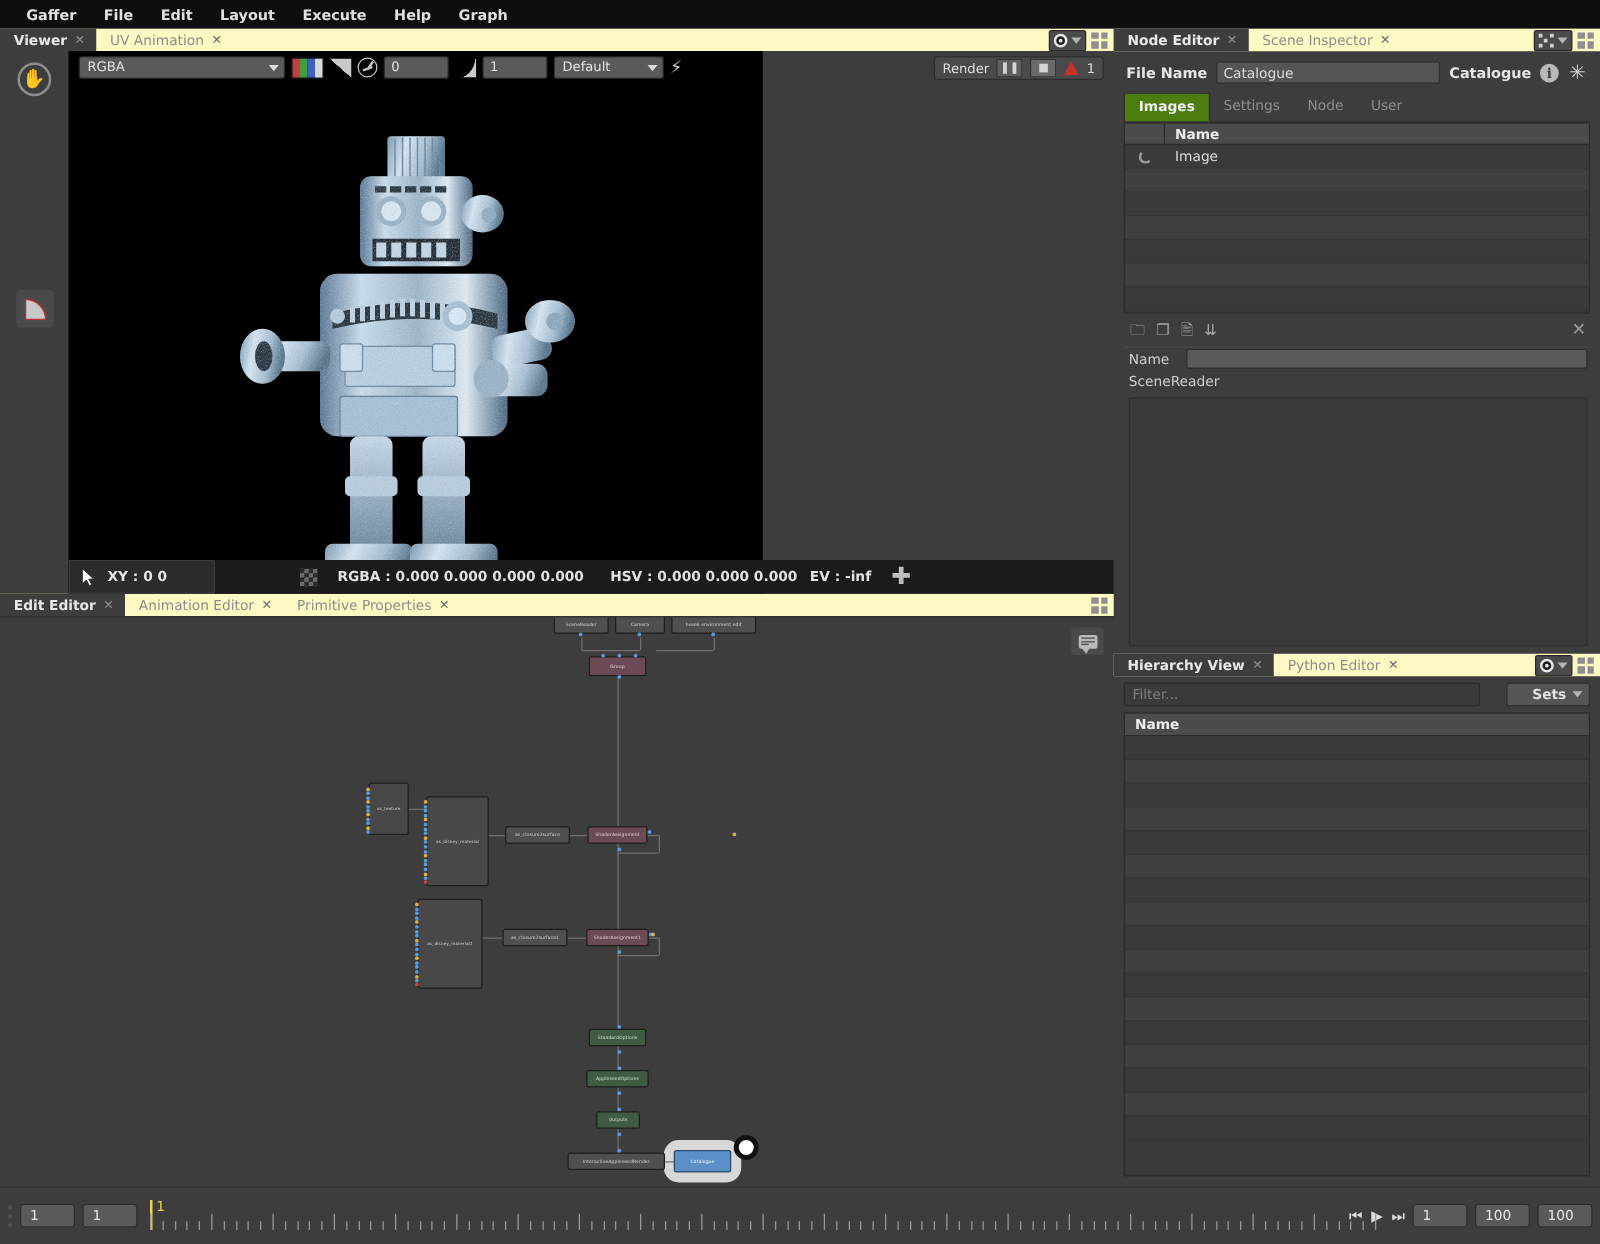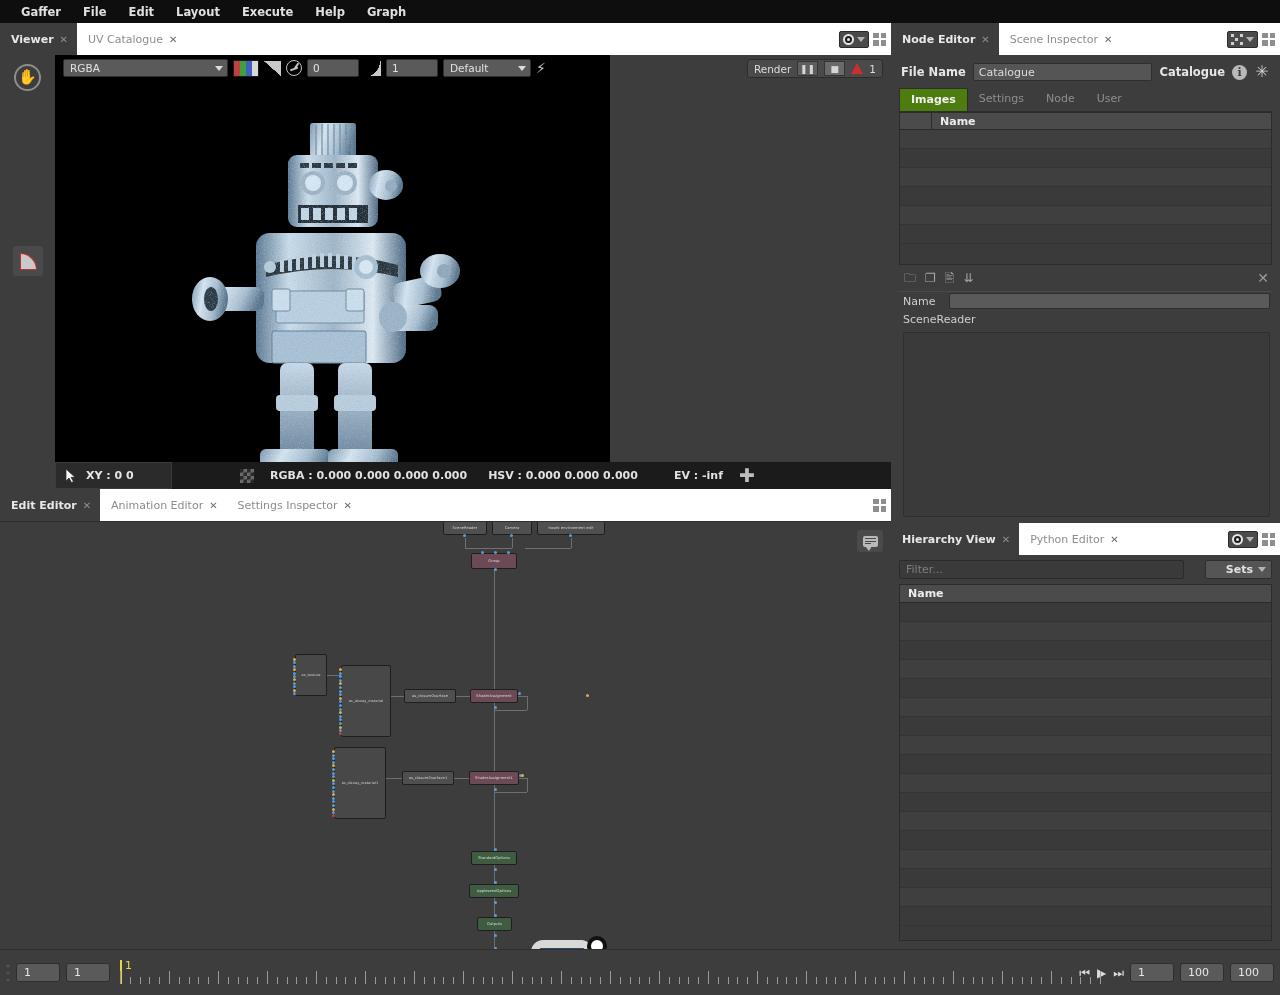--- a/index.html
+++ b/index.html
@@ -24,21 +24,21 @@
     padding: 3px 11px; cursor: default;
   }
 
   
   #body { display: flex; width: 1280px; height: 926px; background:#3d3d3d; }
   #left-col { width: 891px; display: flex; flex-direction: column; background:#3d3d3d;}
   #right-col { width: 389px; display:flex; flex-direction:column; background:#3d3d3d;}
 
   
   .tabbar {
-    height: 32px; background: #ffffff;
+    height: 18px; background: #fef9c3;
     display: flex; align-items: stretch;
     position: relative;
   }
   .tab {
     display: flex; align-items: center; gap: 6px;
     padding: 0 9px 0 11px;
     font-size: 11px; color: #8c8c8c; cursor: default;
     background: transparent;
   }
   .tab.active { background: #3d3d3d; color: #e8e8e8; font-weight: bold; }
@@ -255,21 +255,21 @@
 <div id="body">
 
   <div id="left-col">
 
     <div class="tabbar" id="viewer-tabbar">
       <div class="tab active">
         <span>Viewer</span>
         <span class="x">✕</span>
       </div>
       <div class="tab">
-        <span>UV Catalogue</span>
+        <span>UV Animation</span>
         <span class="x">✕</span>
       </div>
       <div class="spacer"></div>
       <div class="corner">
         <div class="pin-box">
           <span class="pin-circle"></span>
           <span class="caret"></span>
         </div>
         <div class="grid-icon">
             <i></i>
@@ -449,36 +449,36 @@
           <span class="cursor-arrow">
             <svg width="10" height="14" viewBox="0 0 10 14">
                 <path d="M0 0 L0 12 L3 9 L5.5 13.5 L7.5 12.6 L5 8.3 L9 8.2 Z" fill="#fff" stroke="#222" stroke-width=".7"></path>
               </svg>
           </span>
           <span class="lbl">XY : 0 0</span>
         </div>
         <span class="checker" style="margin-left:68px"></span>
         <span class="stat" style="margin-left:16px">RGBA : 0.000 0.000 0.000 0.000</span>
         <span class="stat" style="margin-left:21px">HSV : 0.000 0.000 0.000</span>
-        <span class="stat" style="margin-left:36px">EV : -inf</span>
+        <span class="stat" style="margin-left:10px">EV : -inf</span>
         <span class="plus-ico" style="margin-left:16px">✚</span>
       </div>
     </div>
 
     <div class="tabbar" id="graph-tabbar">
       <div class="tab active">
         <span>Edit Editor</span>
         <span class="x">✕</span>
       </div>
       <div class="tab">
         <span>Animation Editor</span>
         <span class="x">✕</span>
       </div>
       <div class="tab">
-        <span>Settings Inspector</span>
+        <span>Primitive Properties</span>
         <span class="x">✕</span>
       </div>
       <div class="spacer"></div>
       <div class="corner">
         <div class="grid-icon">
             <i></i>
             <i></i>
             <i></i>
             <i></i>
           </div>
@@ -689,20 +689,26 @@
           <div class="subtab active">Images</div>
           <div class="subtab">Settings</div>
           <div class="subtab">Node</div>
           <div class="subtab">User</div>
         </div>
 
         <div id="images-table">
           <div class="ith">
             <div class="c0"></div>
             <div class="c1">Name</div>
+          </div>
+          <div class="itr">
+            <div class="c0">
+              <span class="spin-ico"></span>
+            </div>
+            <div class="c1">Image</div>
           </div>
           <div class="itr alt"></div>
           <div class="itr"></div>
           <div class="itr alt"></div>
           <div class="itr"></div>
           <div class="itr alt"></div>
           <div class="itr"></div>
         </div>
 
         <div id="images-toolrow">

